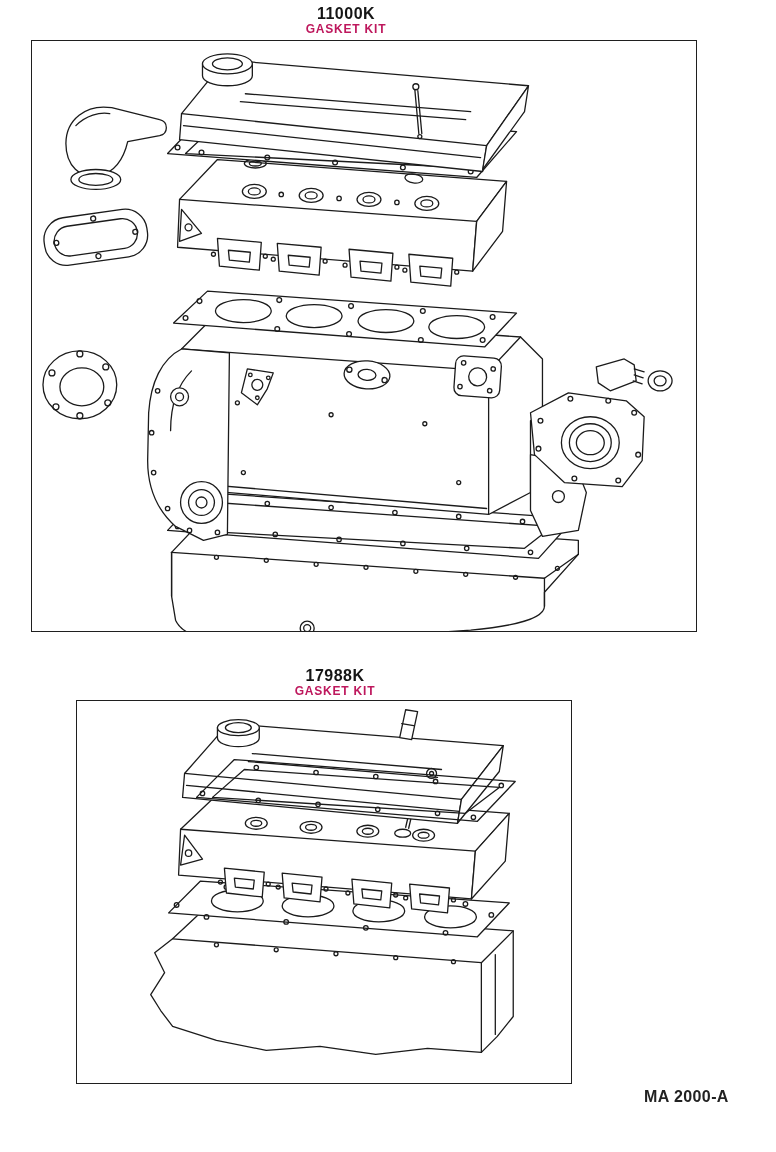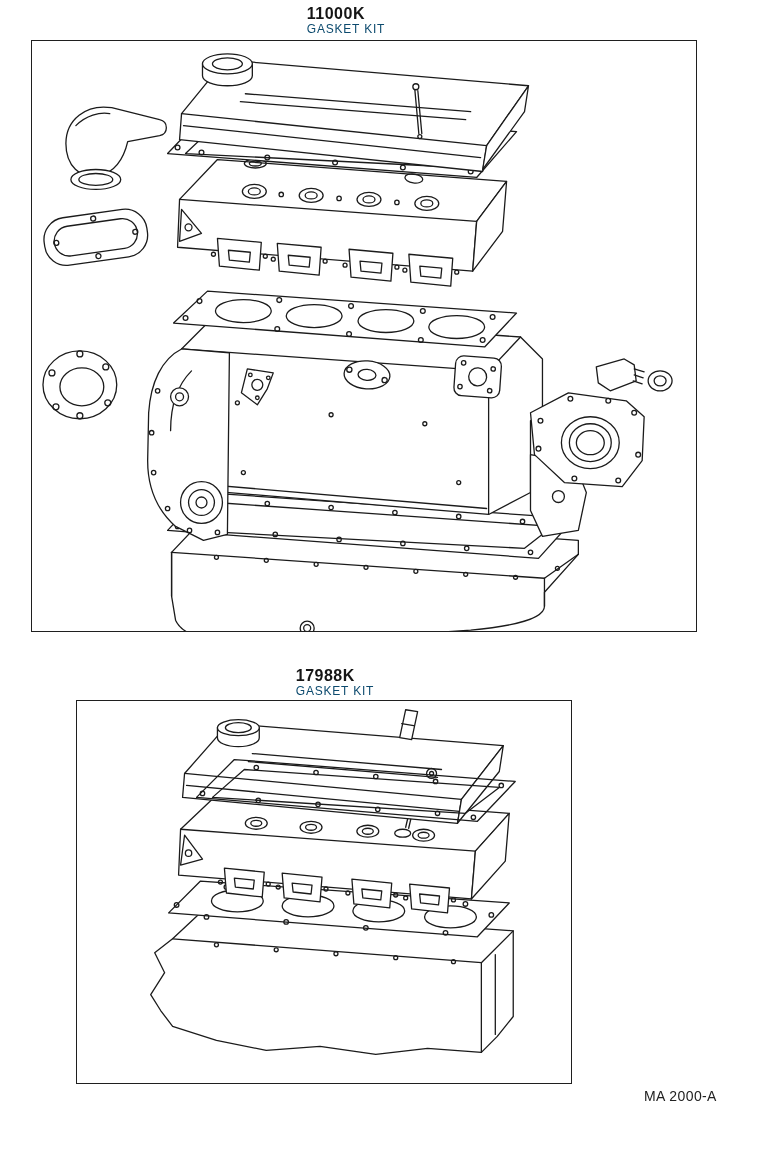--- a/index.html
+++ b/index.html
@@ -1,26 +1,26 @@
 <!DOCTYPE html>
 <html><head>
 <meta charset="utf-8">
 <style>
   *{margin:0;padding:0;box-sizing:border-box}
   html,body{width:776px;height:1152px;background:#fff}
   body{position:relative;font-family:"Liberation Sans",sans-serif;color:#111;overflow:hidden}
-  .caption{position:absolute;transform:translateX(-50%);line-height:1.15;white-space:nowrap}
+  .caption{position:absolute;transform:translateX(-50%);text-align:center;line-height:1.15;white-space:nowrap}
   .caption .part-number{font-size:16px;font-weight:700;letter-spacing:.5px;color:#151515}
-  .caption .kit-label{font-size:12px;font-weight:400;letter-spacing:.8px;color:#0c4a6e}
+  .caption .kit-label{font-size:12px;font-weight:700;letter-spacing:.8px;color:#be185d}
   .fig-box{position:absolute;border:1.4px solid #1f1f1f;background:#fff}
   #fig1-box{left:31px;top:40px;width:666px;height:592px}
   #fig2-box{left:76px;top:700px;width:496px;height:384px}
   #fig1-caption{left:346px;top:5px}
   #fig2-caption{left:335px;top:667px}
-  .footer-code{position:absolute;left:644px;top:1088px;font-size:14px;font-weight:400;letter-spacing:.4px;color:#222}
+  .footer-code{position:absolute;left:644px;top:1088px;font-size:16px;font-weight:700;letter-spacing:.4px;color:#222}
   .fig-box svg{display:block;width:100%;height:100%}
 </style>
 </head>
 <body>
 
 <div>
 
   <div class="caption" id="fig1-caption">
     <div class="part-number">11000K</div>
     <div class="kit-label">GASKET KIT</div>

